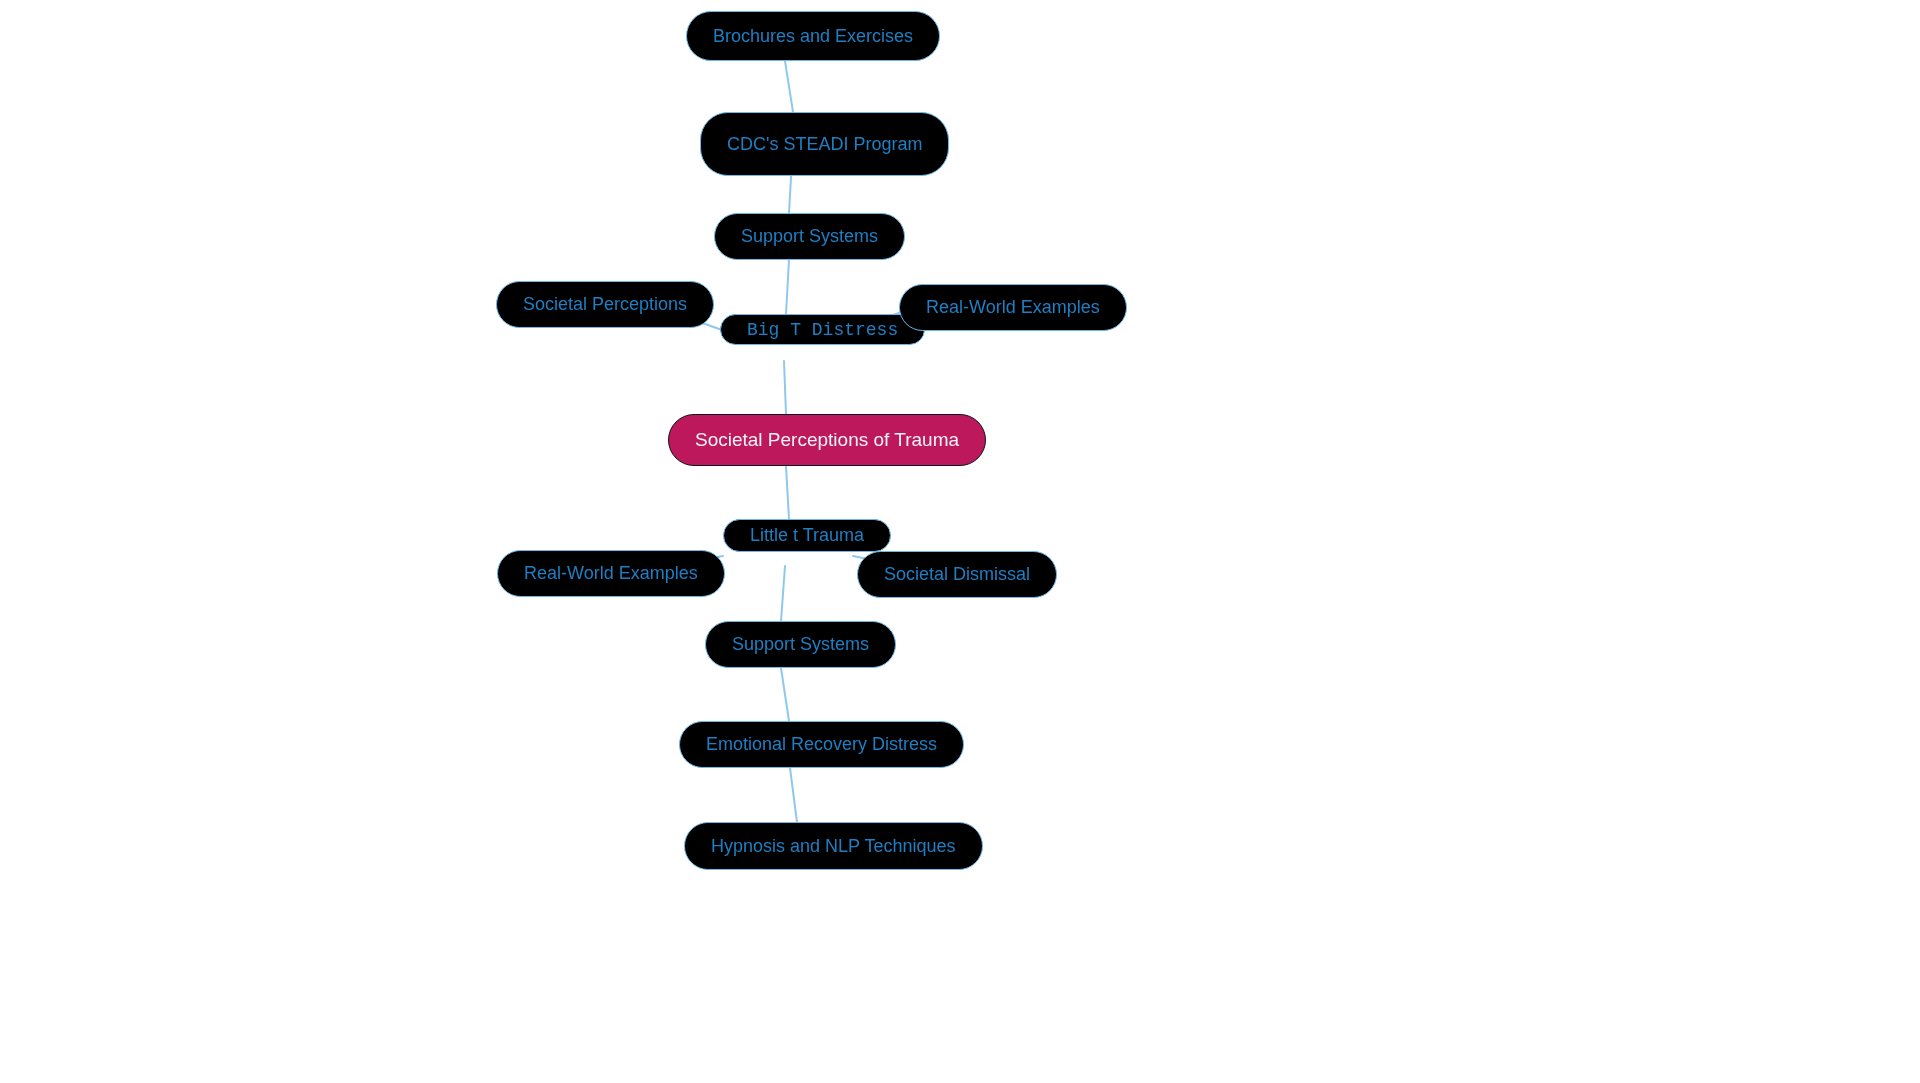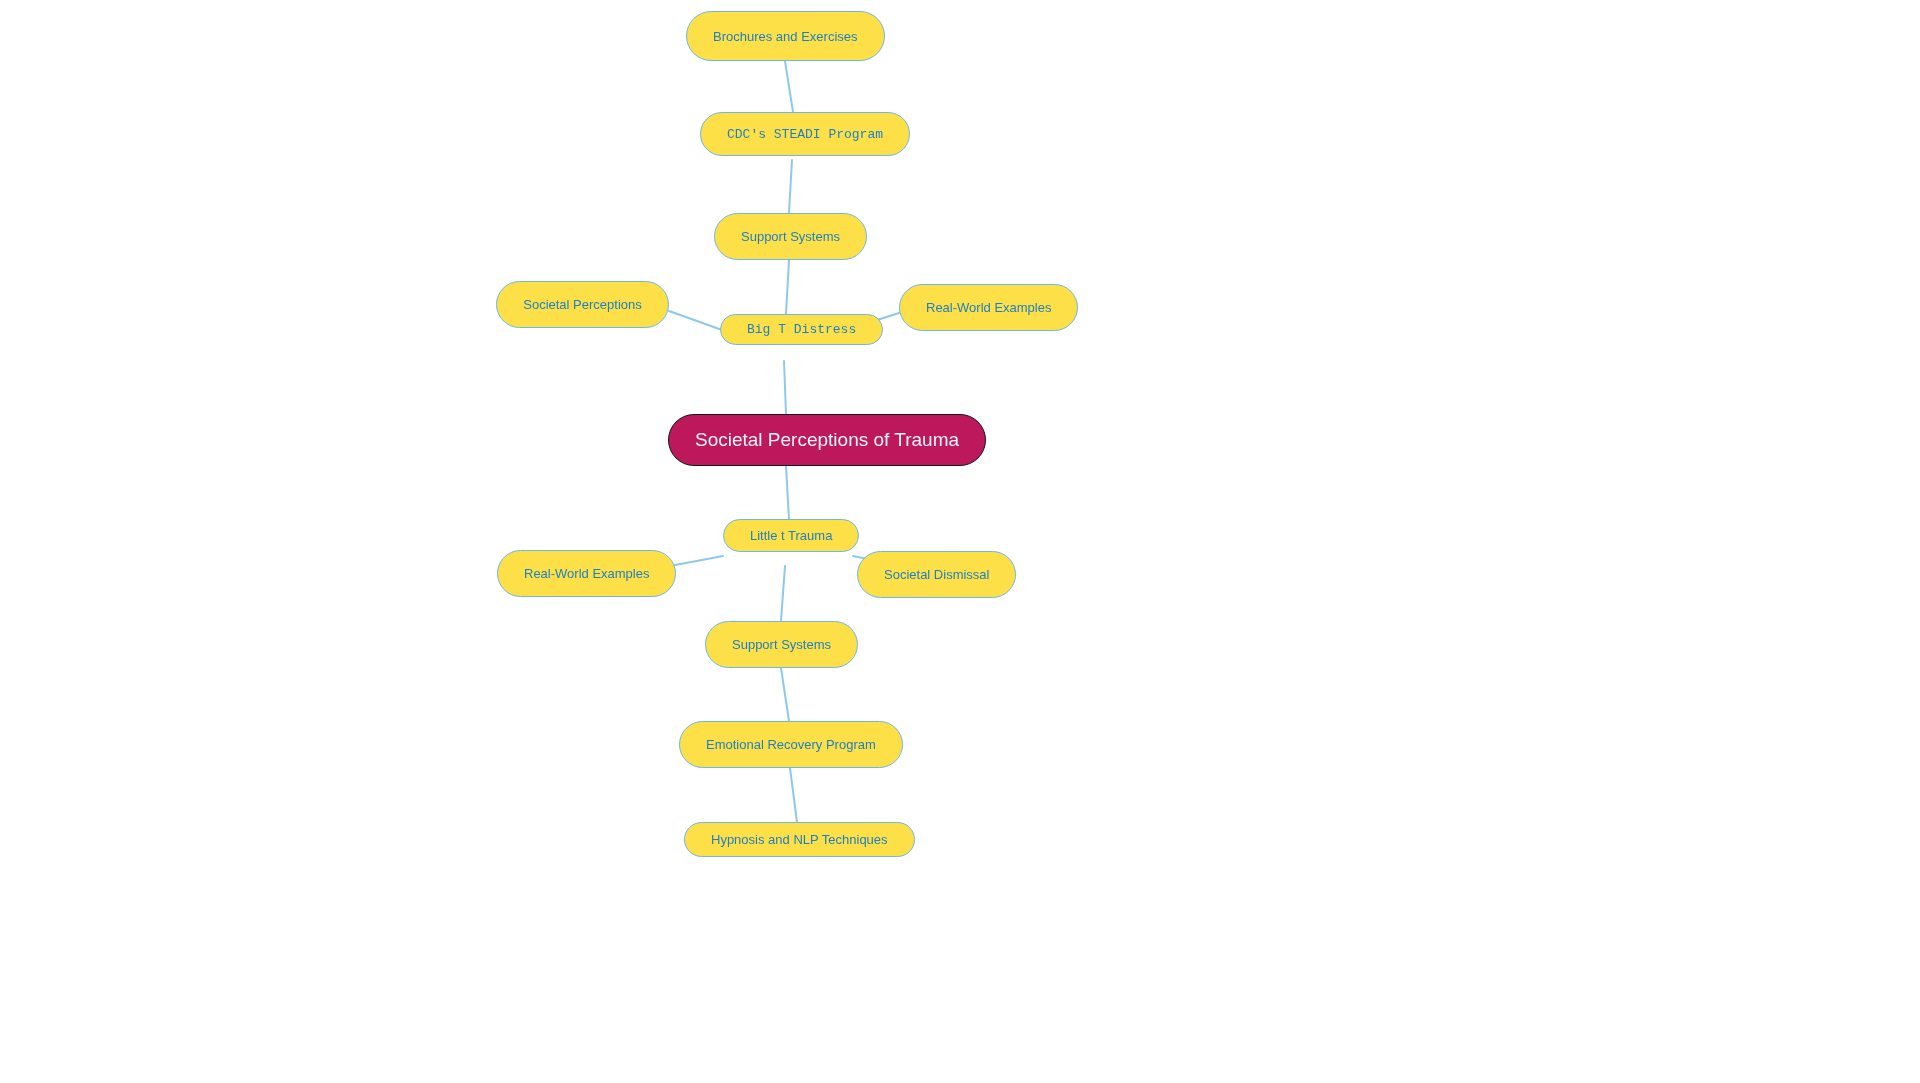--- a/index.html
+++ b/index.html
@@ -27,25 +27,25 @@
     position: absolute;
     box-sizing: border-box;
     display: flex;
     align-items: center;
     justify-content: center;
     white-space: nowrap;
     border-style: solid;
     border-width: 1px;
   }
   .node.branch {
-    background: #fde047;
+    background: #000000;
     border-color: #6cb9e8;
     border-radius: 28px;
     color: #1f7fc4;
-    font-size: 13px;
+    font-size: 18px;
     height: 54px;
     padding: 0 26px;
   }
   .node.root {
     background: #be185d;
     border-color: #0d1520;
     border-radius: 26px;
     color: #f2f4f7;
     font-size: 19px;
     height: 54px;
@@ -68,26 +68,26 @@
       <line x1="723" y1="556" x2="670" y2="566" stroke="#8ec9ec" stroke-width="2" stroke-linecap="round"></line>
       <line x1="853" y1="556" x2="906" y2="567" stroke="#8ec9ec" stroke-width="2" stroke-linecap="round"></line>
       <line x1="785" y1="566" x2="781" y2="621" stroke="#8ec9ec" stroke-width="2" stroke-linecap="round"></line>
       <line x1="781" y1="668" x2="789" y2="721" stroke="#8ec9ec" stroke-width="2" stroke-linecap="round"></line>
       <line x1="790" y1="768" x2="797" y2="822" stroke="#8ec9ec" stroke-width="2" stroke-linecap="round"></line>
     </svg>
 
   <div id="node-layer">
       <div class="node root" style="left: 668px; top: 414px; min-width: 236px; height: 52px;">Societal Perceptions of Trauma</div>
       <div class="node branch" style="left: 686px; top: 11px; min-width: 194px; height: 50px;">Brochures and Exercises</div>
-      <div class="node branch" style="left: 700px; top: 112px; min-width: 184px; height: 44px; font-family: Liberation Mono, monospace;">CDC's STEADI Program</div>
+      <div class="node branch" style="left: 700px; top: 112px; min-width: 184px; height: 64px;">CDC's STEADI Program</div>
       <div class="node branch" style="left: 714px; top: 213px; min-width: 152px; height: 47px;">Support Systems</div>
       <div class="node branch" style="left: 496px; top: 281px; min-width: 173px; height: 47px;">Societal Perceptions</div>
       <div class="node branch" style="left: 720px; top: 314px; min-width: 127px; height: 31px; font-family: Liberation Mono, monospace;">Big T Distress</div>
       <div class="node branch" style="left: 899px; top: 284px; min-width: 173px; height: 47px;">Real-World Examples</div>
       <div class="node branch" style="left: 723px; top: 519px; min-width: 130px; height: 33px;">Little t Trauma</div>
       <div class="node branch" style="left: 497px; top: 550px; min-width: 173px; height: 47px;">Real-World Examples</div>
       <div class="node branch" style="left: 857px; top: 551px; min-width: 154px; height: 47px;">Societal Dismissal</div>
       <div class="node branch" style="left: 705px; top: 621px; min-width: 152px; height: 47px;">Support Systems</div>
-      <div class="node branch" style="left: 679px; top: 721px; min-width: 221px; height: 47px;">Emotional Recovery Program</div>
-      <div class="node branch" style="left: 684px; top: 822px; min-width: 226px; height: 35px;">Hypnosis and NLP Techniques</div>
+      <div class="node branch" style="left: 679px; top: 721px; min-width: 221px; height: 47px;">Emotional Recovery Distress</div>
+      <div class="node branch" style="left: 684px; top: 822px; min-width: 226px; height: 48px;">Hypnosis and NLP Techniques</div>
     </div>
 
 </div>
 
 </body></html>

